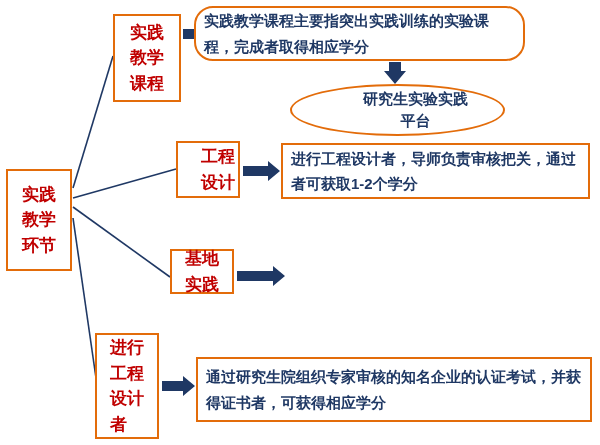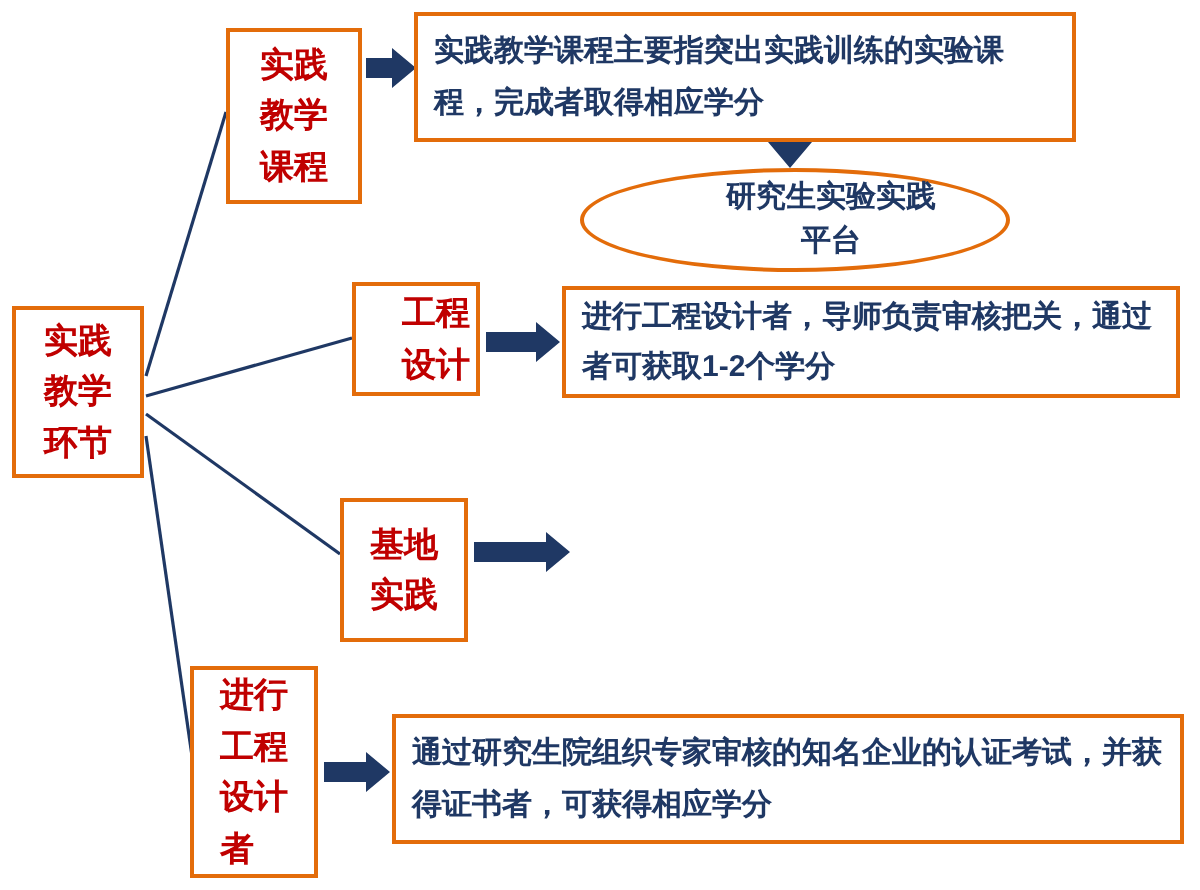--- a/index.html
+++ b/index.html
@@ -22,27 +22,27 @@
     border:2px solid #E36C0A;
     border-radius:50%;
     background:#ffffff;
     box-sizing:border-box;
     display:flex;align-items:center;justify-content:center;
     color:#1F3864;font-size:15px;line-height:1.5;text-align:center;
   }
   .ellipse .wrap{display:block;width:106px;word-break:break-all;margin-left:36px;}
 
   
-  #root-node   {left:6px;  top:153px; width:66px;  height:86px;}
+  #root-node   {left:6px;  top:169px; width:66px;  height:102px;}
   #branch-course{left:113px; top:14px; width:68px; height:88px;}
   #branch-eng  {left:176px; top:141px; width:64px; height:57px;padding-left:20px;}
-  #branch-base {left:170px; top:249px; width:64px; height:72px;}
+  #branch-base {left:170px; top:249px; width:64px; height:45px;}
   #branch-cert {left:95px;  top:333px; width:64px; height:106px;}
 
-  #detail-course{left:207px; top:6px;   width:331px; height:65px;}
+  #detail-course{left:194px; top:6px;   width:331px; height:55px;border-radius:19px;}
   #detail-eng  {left:281px; top:143px; width:309px; height:56px;}
   #detail-base {left:286px; top:257px; width:305px; height:40px;}
   #detail-cert {left:196px; top:357px; width:396px; height:65px;}
 
   #platform-ellipse{left:290px; top:84px; width:215px; height:52px;}
 </style>
 </head>
 <body>
 
 <div class="canvas">

